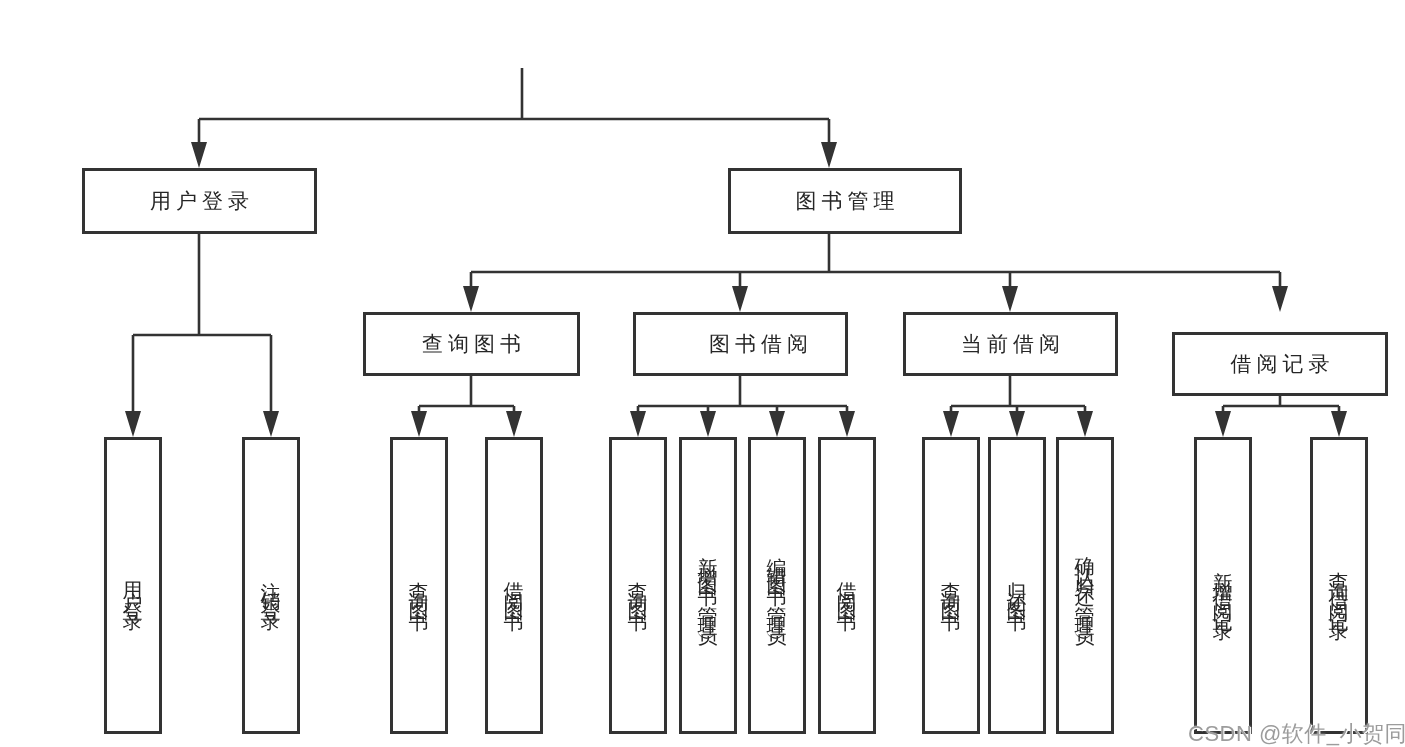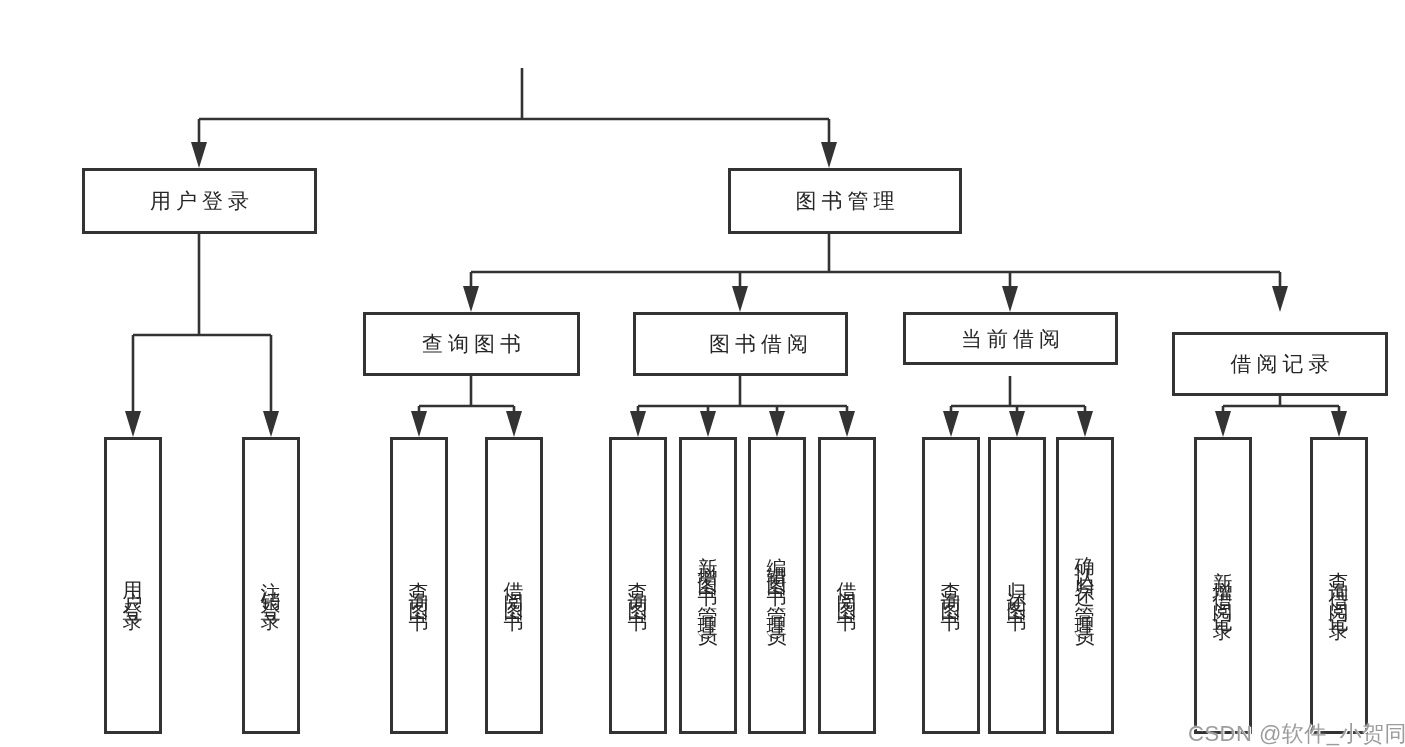--- a/index.html
+++ b/index.html
@@ -43,21 +43,21 @@
     line-height:1.1;
     color:var(--text);
     white-space:nowrap;
   }
   
   .n-root{left:12px;top:13px;width:1010px;height:55px;}
   .n-user-login{left:82px;top:168px;width:235px;height:66px;}
   .n-book-mgmt{left:712px;top:168px;width:234px;height:66px;margin-left:16px;}
   .n-l3a{left:363px;top:312px;width:217px;height:64px;}
   .n-l3b{left:633px;top:312px;width:215px;height:64px;padding-left:36px;}
-  .n-l3c{left:903px;top:312px;width:215px;height:53px;}
+  .n-l3c{left:903px;top:312px;width:215px;height:64px;}
   .n-l3d{left:1172px;top:312px;width:216px;height:64px;margin-top:20px;}
   .leaf{top:437px;width:58px;height:297px;}
   .lf1{left:104px;}  .lf2{left:242px;}
   .lf3{left:390px;}  .lf4{left:485px;}
   .lf5{left:609px;}  .lf6{left:679px;}
   .lf7{left:748px;}  .lf8{left:818px;}
   .lf9{left:922px;}  .lf10{left:988px;} .lf11{left:1056px;}
   .lf12{left:1194px;} .lf13{left:1310px;}
   .watermark{
     position:absolute;

